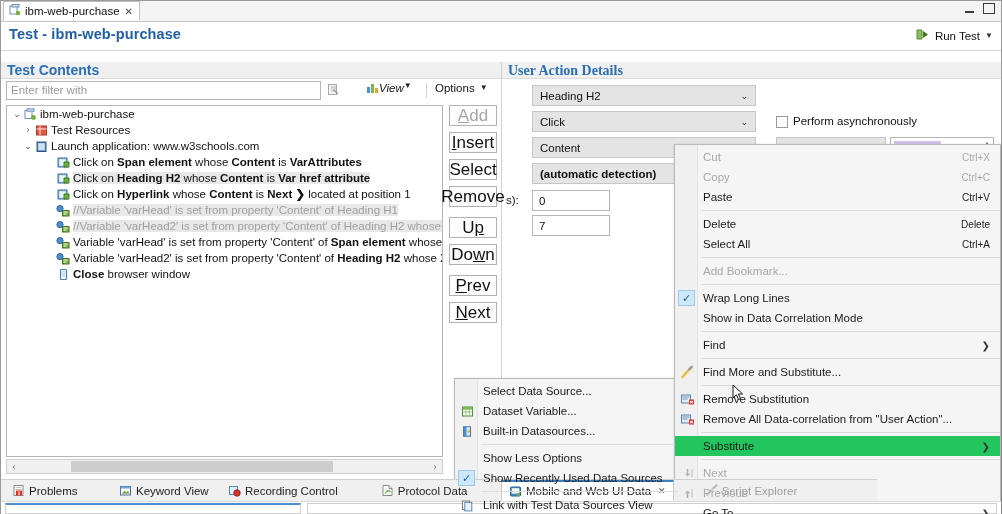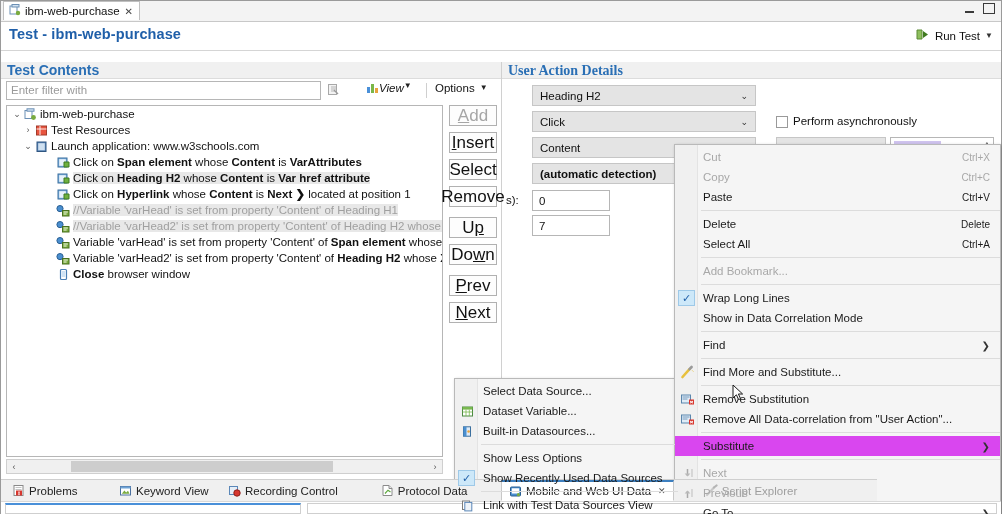--- a/index.html
+++ b/index.html
@@ -84,21 +84,21 @@
 
   
   .menu{position:absolute;background:#f5f5f5;border:1px solid #b9b9b9;box-shadow:1px 1px 3px rgba(0,0,0,.22);
         box-sizing:border-box;padding:2px 0;}
   .menu .gut{position:absolute;left:0;top:0;bottom:0;width:22px;background:#f0f0f0;border-right:1px solid #e3e3e3;}
   .mi{position:relative;height:20px;display:flex;align-items:center;font-size:11.5px;color:#1a1a1a;padding-left:28px;padding-right:10px;z-index:2;}
   .mi .acc{margin-left:auto;font-size:10px;color:#1a1a1a;}
   .mi .sub{margin-left:auto;font-size:10px;color:#333;}
   .mi.dis{color:#a8a8a8;}
   .mi.dis .acc{color:#a8a8a8;}
-  .mi.hl{background:#d946ef;}
+  .mi.hl{background:#22c55e;}
   .msep{height:1px;background:#dcdcdc;margin:3px 0 3px 26px;position:relative;z-index:2;}
   .mico{position:absolute;left:4px;top:3px;width:16px;height:14px;display:flex;align-items:center;justify-content:center;z-index:3;}
   .mchk{position:absolute;left:3px;top:2px;width:17px;height:16px;background:#cde8f9;border:1px solid #9ec9e8;
         display:flex;align-items:center;justify-content:center;font-size:11px;color:#1f5fa9;box-sizing:border-box;z-index:3;}
 
   
   .bottombar{position:absolute;left:0;top:478px;width:876px;height:22px;background:#f0f0f0;border-top:1px solid #cfcfcf;}
   .btab{position:absolute;top:0;height:21px;display:flex;align-items:center;gap:4px;font-size:11.5px;color:#222;
         padding:0 7px;box-sizing:border-box;}
   .btab.active{background:#ffffff;border:1px solid #c8c8c8;border-bottom:1px solid #fff;border-top:2px solid #3d7fbf;}

